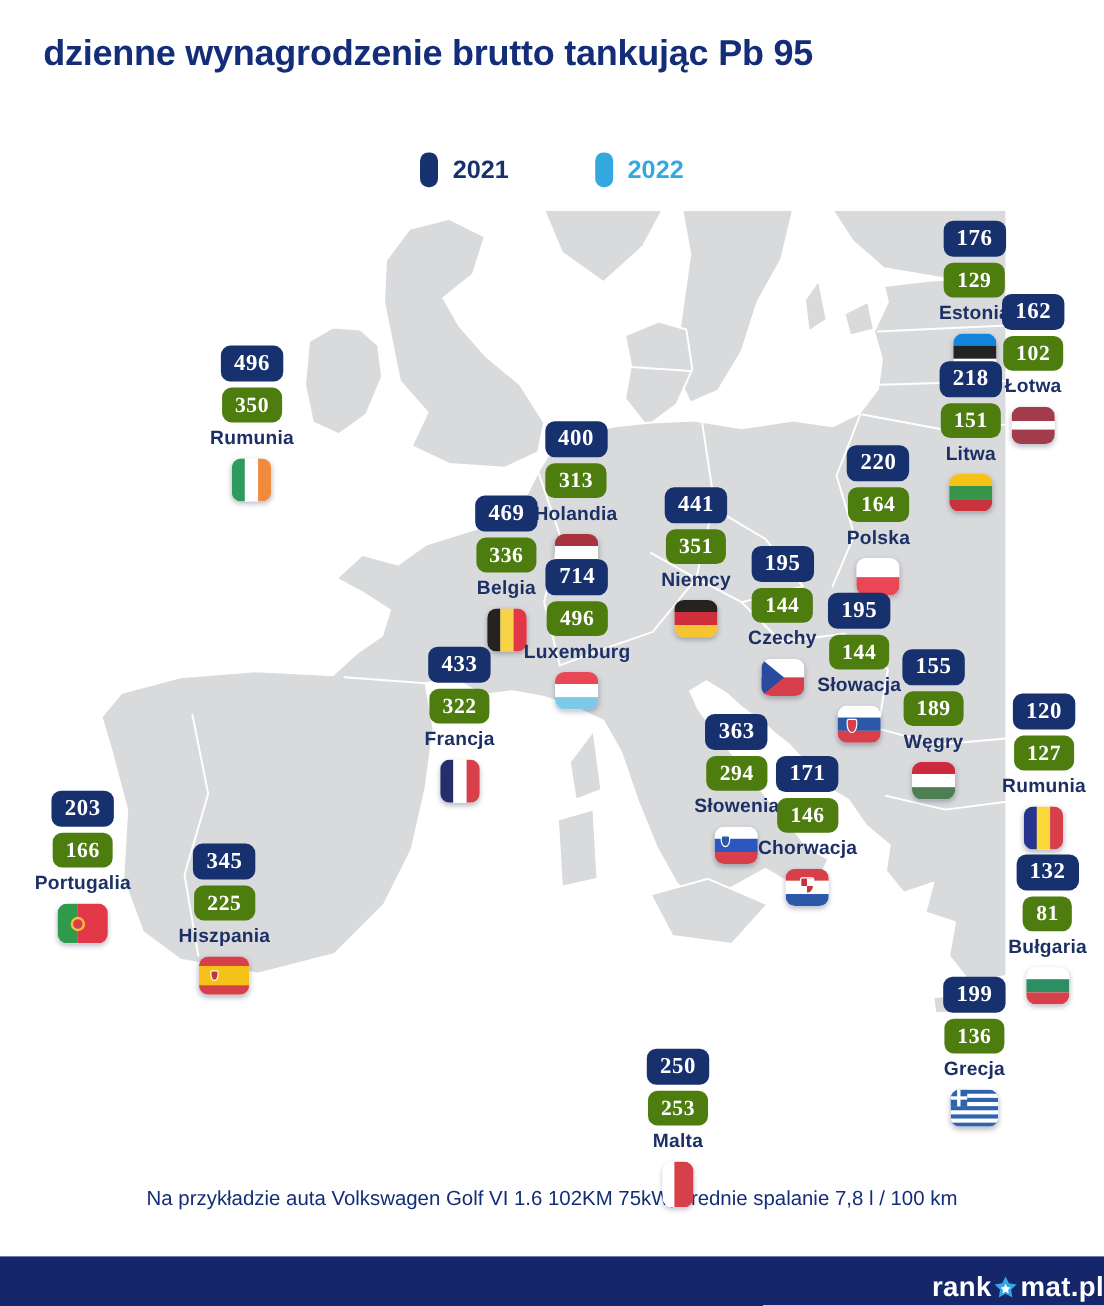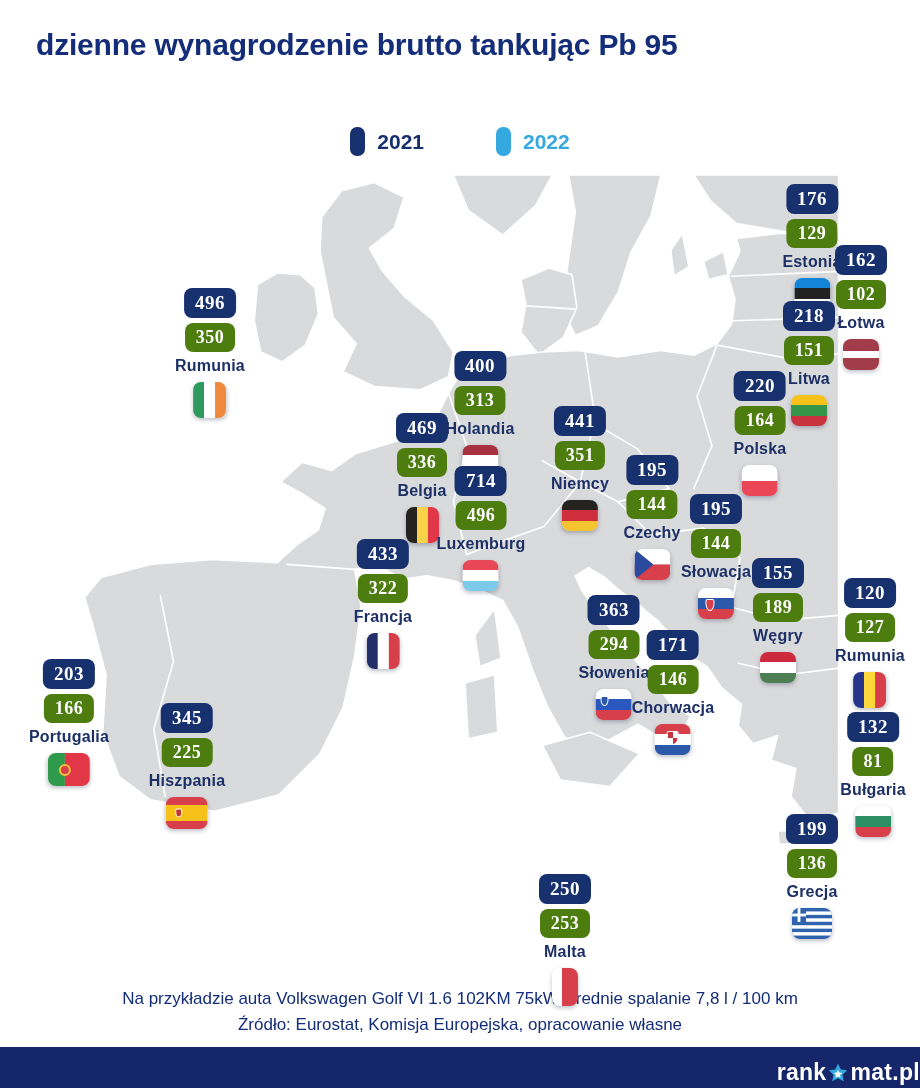--- a/index.html
+++ b/index.html
@@ -134,21 +134,21 @@
       <div class="country" style="left: 809px; top: 301px;">
     <div class="pill p21">218</div>
     <div class="pill p22">151</div>
     <div class="cname">Litwa</div>
   <div class="flag" style="width: 36px; height: 31px; flex-direction: column;">
           <div style="flex: 1 1 0px; background: rgb(246, 194, 26);"></div>
           <div style="flex: 1 1 0px; background: rgb(53, 150, 74);"></div>
           <div style="flex: 1 1 0px; background: rgb(200, 51, 62);"></div>
         </div>
       </div>
-      <div class="country" style="left: 760px; top: 371px;">
+      <div class="country" style="left: 732px; top: 371px;">
     <div class="pill p21">220</div>
     <div class="pill p22">164</div>
     <div class="cname">Polska</div>
   <div class="flag" style="width: 36px; height: 31px; flex-direction: column;">
           <div style="flex: 1 1 0px; background: rgb(255, 255, 255);"></div>
           <div style="flex: 1 1 0px; background: rgb(234, 70, 86);"></div>
         </div>
       </div>
       <div class="country" style="left: 480px; top: 351px;">
     <div class="pill p21">400</div>
@@ -206,21 +206,21 @@
     <div class="pill p21">195</div>
     <div class="pill p22">144</div>
     <div class="cname">Słowacja</div>
   <div class="flag" style="width: 36px; height: 31px; flex-direction: column;">
           <div style="flex: 1 1 0px; background: rgb(255, 255, 255);"></div>
           <div style="flex: 1 1 0px; background: rgb(43, 88, 168);"></div>
           <div style="flex: 1 1 0px; background: rgb(215, 64, 74);"></div>
           <div class="emblem shield" style="left: 32%; top: 55%; width: 9px; height: 12px; background: rgb(215, 64, 74);"></div>
         </div>
       </div>
-      <div class="country" style="left: 778px; top: 558px;">
+      <div class="country" style="left: 778px; top: 541px;">
     <div class="pill p21">155</div>
     <div class="pill p22">189</div>
     <div class="cname">Węgry</div>
   <div class="flag" style="width: 36px; height: 31px; flex-direction: column;">
           <div style="flex: 1 1 0px; background: rgb(205, 42, 62);"></div>
           <div style="flex: 1 1 0px; background: rgb(255, 255, 255);"></div>
           <div style="flex: 1 1 0px; background: rgb(78, 126, 84);"></div>
         </div>
       </div>
       <div class="country" style="left: 870px; top: 578px;">
@@ -319,21 +319,20 @@
     <div class="cname">Malta</div>
   <div class="flag" style="width: 26px; height: 38px; flex-direction: row;">
           <div style="flex: 2 1 0px; background: rgb(255, 255, 255);"></div>
           <div style="flex: 3 1 0px; background: rgb(215, 64, 74);"></div>
         </div>
       </div>
     </div>
 
   <div class="footer">
     <div>Na przykładzie auta Volkswagen Golf VI 1.6 102KM 75kW, średnie spalanie 7,8 l / 100 km</div>
-    <div>Źródło: Eurostat, Komisja Europejska, opracowanie własne</div>
   </div>
 
   <div class="brandbar">
     <span class="brand">
       <span>rank</span>
       <span class="brand-star">
         <svg width="22" height="22" viewBox="0 0 24 24">
           <path fill="#35a8e0" d="M12 1.8l3.1 6.3 6.9 1-5 4.9 1.2 6.9-6.2-3.3-6.2 3.3 1.2-6.9-5-4.9 6.9-1z"></path>
           <path fill="#ffffff" transform="translate(12 13.2) scale(0.45) translate(-12 -12)" d="M12 1.8l3.1 6.3 6.9 1-5 4.9 1.2 6.9-6.2-3.3-6.2 3.3 1.2-6.9-5-4.9 6.9-1z"></path>
         </svg>

